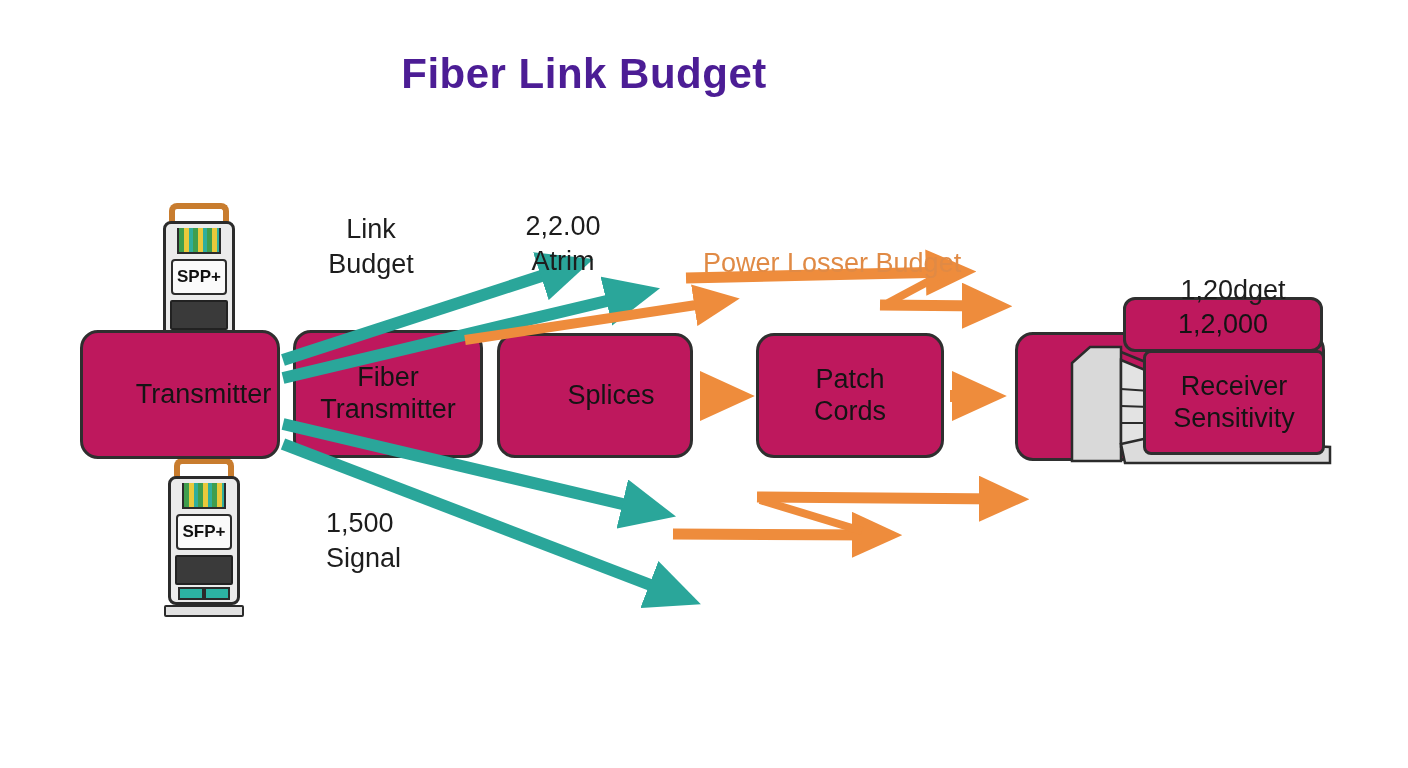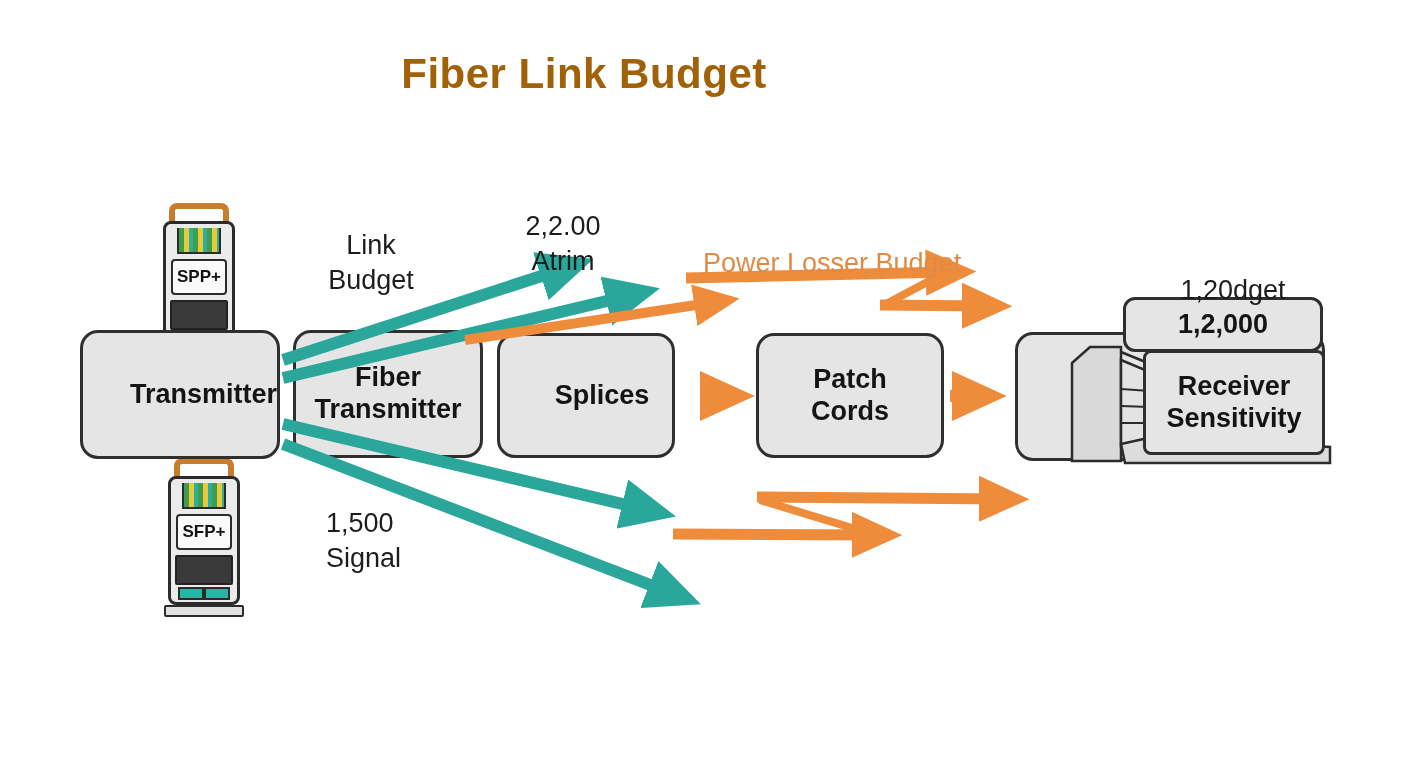--- a/index.html
+++ b/index.html
@@ -6,31 +6,31 @@
   #stage{
     position:relative;width:1408px;height:768px;overflow:hidden;
     background:#ffffff;
     font-family:"Liberation Sans", sans-serif;
     color:var(--text,#1c1c1c);
   }
   .abs{position:absolute;}
   
   .title{
     left:0;top:50px;width:1168px;text-align:center;
-    font-size:42px;font-weight:bold;color:#a16207;letter-spacing:.5px;
+    font-size:42px;font-weight:bold;color:#4c1d95;letter-spacing:.5px;
     z-index:4;
   }
   
   .node{
     box-sizing:border-box;
-    background:#e5e5e5;
+    background:#be185d;
     border:3px solid var(--box-border,#2f2f2f);
     border-radius:18px;
     display:flex;align-items:center;justify-content:center;text-align:center;
-    font-size:27px;font-weight:bold;line-height:1.18;color:#141414;
+    font-size:27px;font-weight:normal;line-height:1.18;color:#141414;
     z-index:1;
   }
   .node.overlay{z-index:3;}
   
   .note{
     font-size:27px;line-height:1.3;color:#1d1d1d;z-index:4;
   }
   .note.center{text-align:center;}
   .note.orange{color:var(--orange-text,#e08a45);white-space:nowrap;margin-top:19px;}
   
@@ -105,21 +105,21 @@
   </div>
 
   <div class="abs node" style="left:80px;top:330px;width:200px;height:129px;padding-left:47px;">
     <span>Transmitter</span>
   </div>
 
   <div class="abs node" style="left:293px;top:330px;width:190px;height:128px;padding:0 8px;">
     <span>Fiber Transmitter</span>
   </div>
 
-  <div class="abs node" style="left:497px;top:333px;width:178px;height:125px;padding-left:32px;">
+  <div class="abs node" style="left:497px;top:333px;width:196px;height:125px;padding-left:32px;">
     <span>Splices</span>
   </div>
 
   <div class="abs node" style="left:756px;top:333px;width:188px;height:125px;padding:0 34px;">
     <span>Patch Cords</span>
   </div>
 
   <div class="abs node" style="left:1015px;top:332px;width:310px;height:129px;"></div>
 
   <div class="abs node overlay" style="left:1123px;top:297px;width:200px;height:55px;border-radius:12px;">
@@ -187,21 +187,21 @@
       <line class="ln-orange" x1="673" y1="534" x2="876" y2="535" stroke-width="11" marker-end="url(#mh-orange)"></line>
     </g>
     <g>
       <line class="ln-orange" x1="760" y1="500" x2="862" y2="531" stroke-width="8"></line>
     </g>
     <g>
       <line class="ln-orange" x1="757" y1="497" x2="1003" y2="499" stroke-width="11" marker-end="url(#mh-orange)"></line>
     </g>
   </svg>
 
-  <div class="abs note center" style="left:310px;top:228px;width:122px;">Link Budget</div>
+  <div class="abs note center" style="left:310px;top:212px;width:122px;">Link Budget</div>
 
   <div class="abs note center" style="left:502px;top:192px;width:122px;margin-top:17px;">2,2.00 Atrim</div>
 
   <div class="abs note orange" style="left:703px;top:227px;">Power Losser Budget</div>
 
   <div class="abs note center" style="left:1158px;top:253px;width:150px;margin-top:20px;">1,20dget</div>
 
   <div class="abs note" style="left:326px;top:506px;width:110px;">1,500 Signal</div>
 
 

